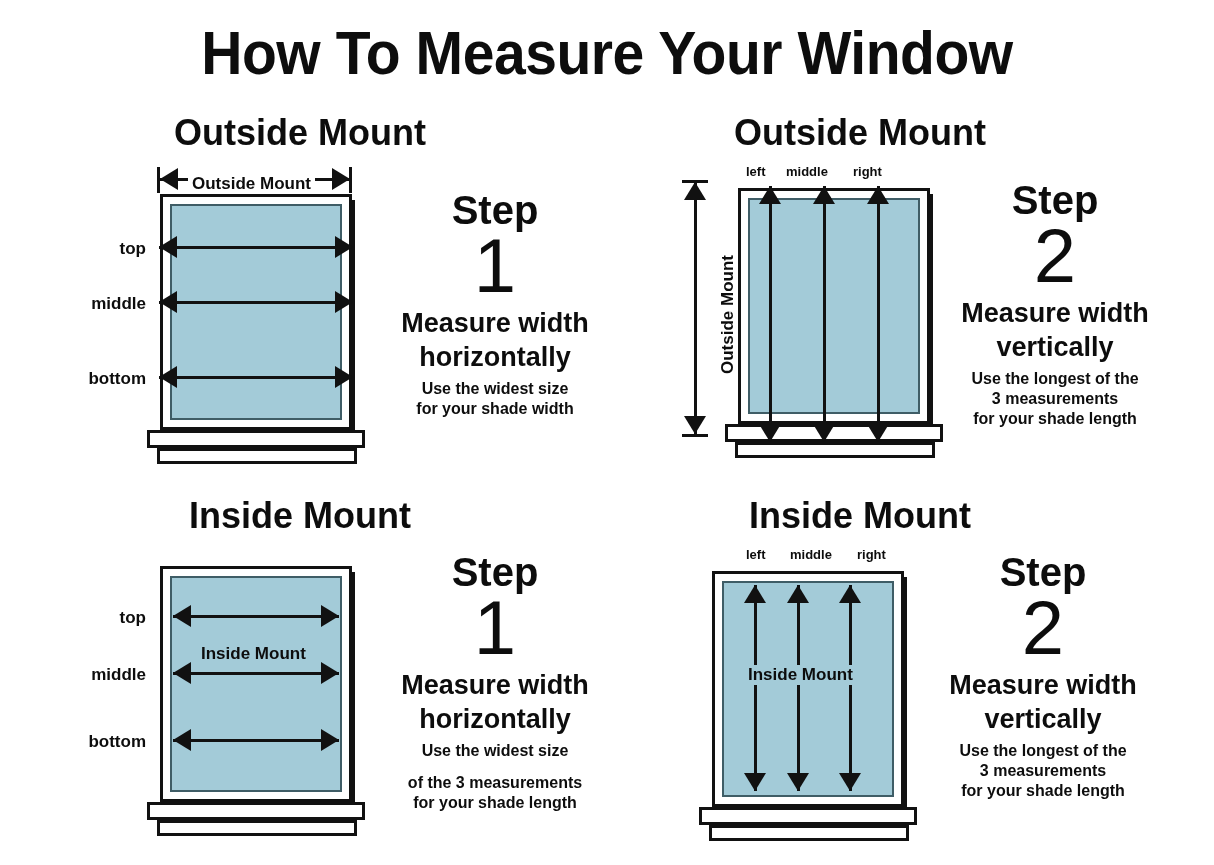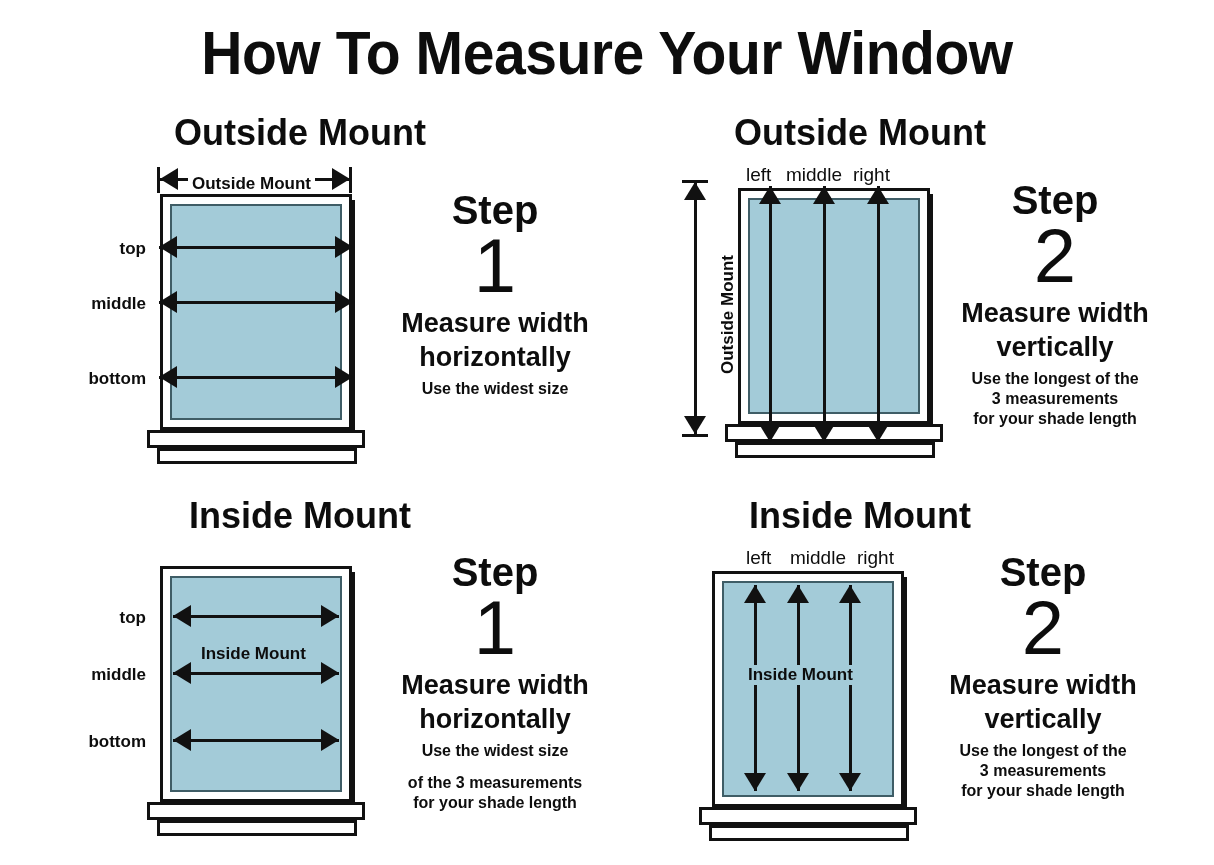--- a/index.html
+++ b/index.html
@@ -115,22 +115,22 @@
   
   .side-label {
     position: absolute;
     font-size: 17px;
     font-weight: 600;
     text-align: right;
     white-space: nowrap;
   }
   .pos-label {
     position: absolute;
-    font-size: 19px;
-    font-weight: 400;
+    font-size: 13px;
+    font-weight: 700;
     white-space: nowrap;
   }
   .inline-caption {
     position: absolute;
     font-size: 17px;
     font-weight: 700;
     white-space: nowrap;
     background: transparent;
   }
   .inline-caption.on-glass { background: #a3cbd8; padding: 0 2px; }
@@ -204,20 +204,21 @@
     <div class="head-l"></div>
     <div class="head-r"></div>
   </div>
 
   <div class="step-block" style="left:320px; top:78px;">
     <div class="step-word">Step</div>
     <div class="step-num">1</div>
     <div class="step-head">Measure width</div>
     <div class="step-head">horizontally</div>
     <div class="step-sub">Use the widest size</div>
+    <div class="step-sub" style="margin-top:0;">for your shade width</div>
   </div>
 </div>
 
 <div class="quadrant" style="left:640px; top:112px; width:560px; height:350px;">
 
   <div class="q-title" style="left:20px; width:400px;">Outside Mount</div>
 
   <div class="pos-label" style="left:106px; top:52px;">left</div>
   <div class="pos-label" style="left:146px; top:52px;">middle</div>
   <div class="pos-label" style="left:213px; top:52px;">right</div>

